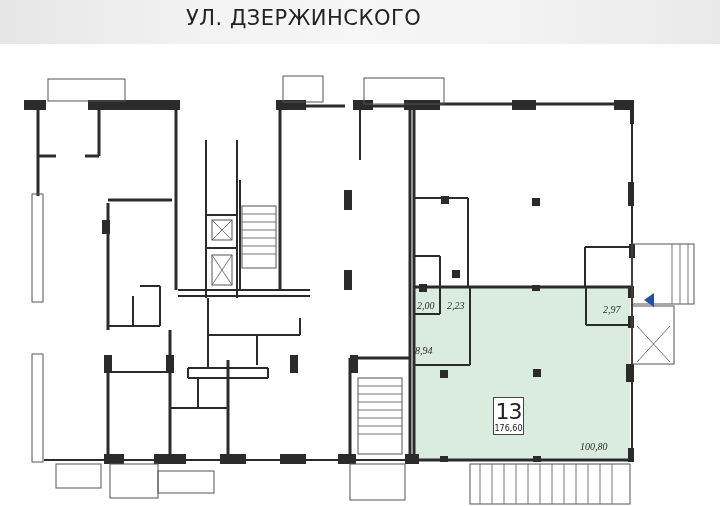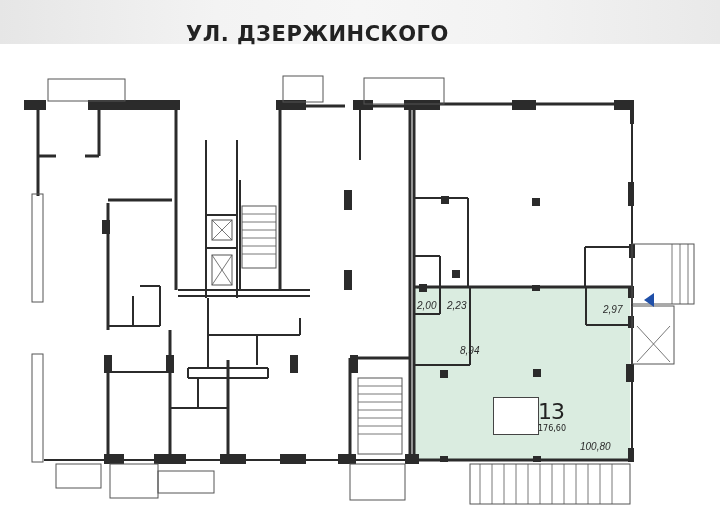--- a/index.html
+++ b/index.html
@@ -1,24 +1,24 @@
 <!DOCTYPE html>
 <html><head>
 <meta charset="utf-8">
 <style>
   html, body { margin:0; padding:0; background:#ffffff; }
   body { width:720px; height:506px; position:relative; overflow:hidden; font-family:"Liberation Sans", sans-serif; }
   .street-banner { position:absolute; left:0; top:0; width:720px; height:44px;
     background:linear-gradient(90deg,#e6e6e6 0%,#f3f3f3 30%,#f6f6f6 50%,#f3f3f3 70%,#e9e9e9 100%); }
-  .street-title { position:absolute; left:186px; top:22px; font-size:21px; letter-spacing:0.5px; color:#222222; font-family:"DejaVu Sans", sans-serif; font-weight:bold; }
+  .street-title { position:absolute; left:186px; top:6px; font-size:21px; letter-spacing:0.5px; color:#222222; font-family:"DejaVu Sans", sans-serif; font-weight:normal; }
   svg.plan { position:absolute; left:0; top:0; }
-  .unit-box { position:absolute; left:493px; top:397px; width:20px; height:38px; background:#ffffff; border:1px solid #444; box-sizing:border-box; text-align:center;padding-left:44px; }
+  .unit-box { position:absolute; left:493px; top:397px; width:31px; height:38px; background:#ffffff; border:1px solid #444; box-sizing:border-box; text-align:center; }
   .unit-num { display:block; font-size:22px; line-height:24px; color:#222; font-family:"DejaVu Sans", sans-serif; margin-top:2px; letter-spacing:-1px;}
   .unit-area { display:block; font-size:8px; line-height:9px; color:#222; font-family:"DejaVu Sans", sans-serif; }
-  .area-label { position:absolute; font-family:Liberation Sans, sans-serif; font-style:italic; font-size:10px; color:#2a2a2a; }
+  .area-label { position:absolute; font-family:Liberation Serif, serif; font-style:italic; font-size:10px; color:#2a2a2a; }
 </style>
 </head>
 <body>
 
 <div class="street-banner">
   <div class="street-title">УЛ. ДЗЕРЖИНСКОГО</div>
 </div>
 
 <svg class="plan" width="720" height="506" viewBox="0 0 720 506">
 
@@ -193,19 +193,19 @@
     <line x1="637" y1="326" x2="670" y2="362"></line>
       <line x1="670" y1="326" x2="637" y2="362"></line>
   </g>
 
   <polygon points="644,300 654,293 654,307" fill="#1f4fa8"></polygon>
 </svg>
 
 <div class="area-label" style="left:417px;top:300px;">2,00</div>
 <div class="area-label" style="left:447px;top:300px;">2,23</div>
 <div class="area-label" style="left:603px;top:304px;">2,97</div>
-<div class="area-label" style="left:460px;top:345px;text-align:center;">8,94</div>
+<div class="area-label" style="left:415px;top:345px;text-align:center;">8,94</div>
 <div class="area-label" style="left:580px;top:441px;">100,80</div>
 
 <div class="unit-box">
   <span class="unit-num">13</span>
   <span class="unit-area">176,60</span>
 </div>
 
 </body></html>

